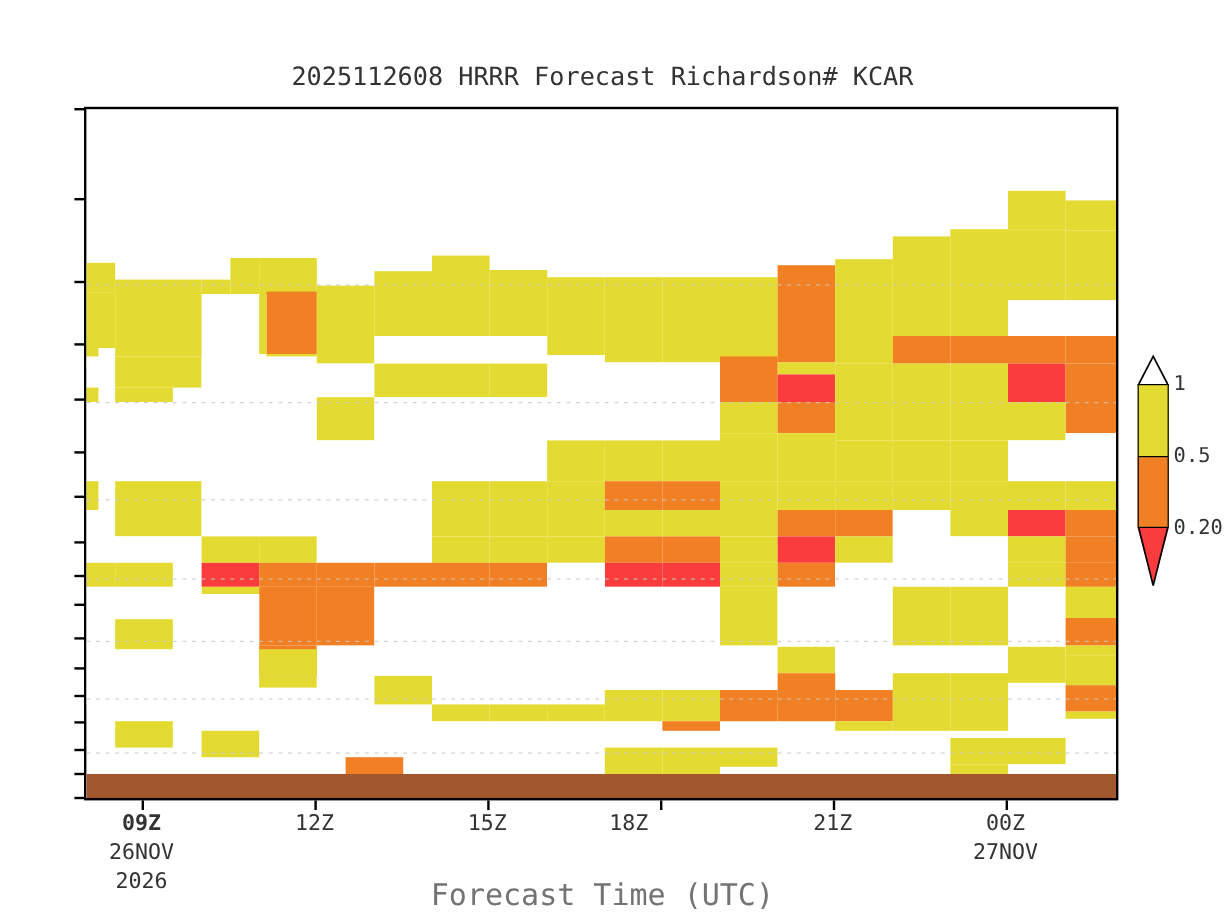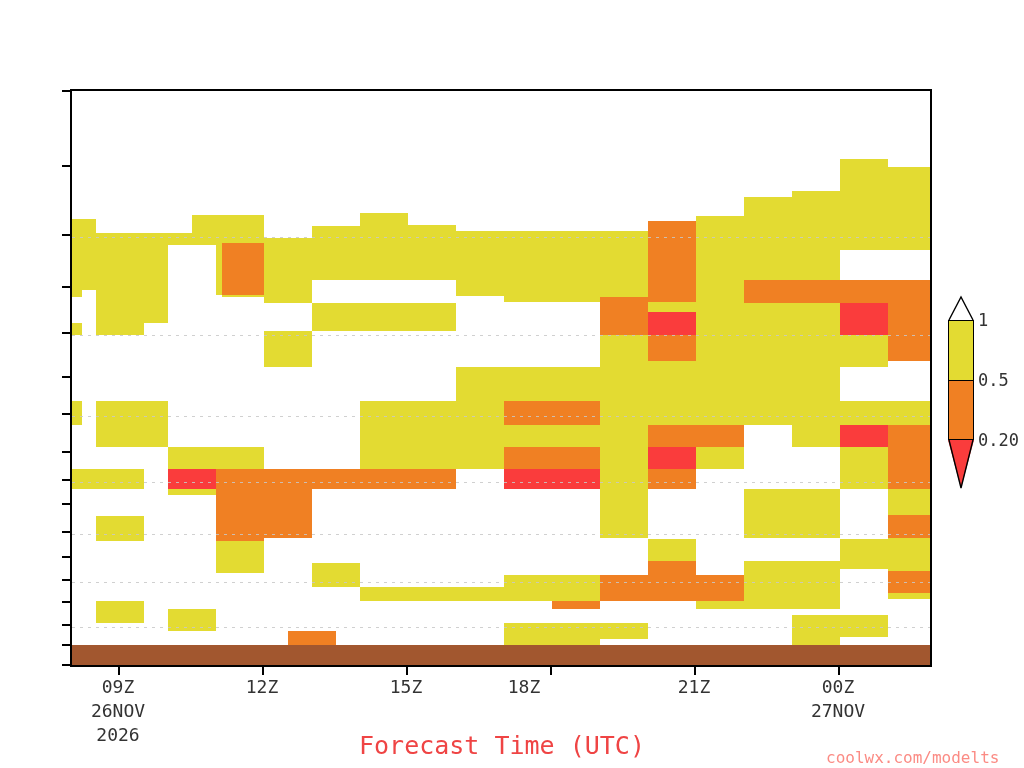--- a/index.html
+++ b/index.html
@@ -37,40 +37,41 @@
 
   
   .xtickmark{position:absolute;top:667px;width:2px;height:8px;background:#000000;}
   .xlab{position:absolute;top:676px;transform:translateX(-50%);
         font-size:18px;color:#333333;white-space:nowrap;text-align:center;}
   .xlab2{position:absolute;transform:translateX(-50%);
          font-size:18px;color:#333333;white-space:nowrap;text-align:center;}
 
   #xaxis-title{
     position:absolute;left:0;top:731px;width:1004px;text-align:center;
-    font-size:25px;color:#ef4444;
+    font-size:25px;color:#737373;
   }
   #watermark{
     position:absolute;left:826px;top:748px;font-size:16px;color:#fb8b84;
     white-space:nowrap;
   }
 
   
   #cbar{position:absolute;left:948px;top:320px;width:26px;height:120px;}
   #cbar .seg{position:absolute;left:0;width:26px;box-sizing:border-box;
              border-left:1px solid #000;border-right:1px solid #000;}
   .cb-arrow{position:absolute;left:0;width:0;height:0;}
   .cblab{position:absolute;left:30px;font-size:17px;color:#333333;
          transform:translateY(-50%);white-space:nowrap;}
 </style>
 </head>
 <body>
 
 <div id="stage">
 
+  <div id="title">2025112608 HRRR Forecast Richardson# KCAR</div>
 
   <div id="plot">
     <div id="cells">
         <div class="cell" style="left: 0px; top: 128px; width: 24px; height: 25px; background: rgb(227, 219, 50);"></div>
         <div class="cell" style="left: 0px; top: 153px; width: 24px; height: 46px; background: rgb(227, 219, 50);"></div>
         <div class="cell" style="left: 0px; top: 199px; width: 10px; height: 16px; background: rgb(227, 219, 50);"></div>
         <div class="cell" style="left: 24px; top: 142px; width: 72px; height: 12px; background: rgb(227, 219, 50);"></div>
         <div class="cell" style="left: 24px; top: 154px; width: 72px; height: 52px; background: rgb(227, 219, 50);"></div>
         <div class="cell" style="left: 96px; top: 142px; width: 24px; height: 12px; background: rgb(227, 219, 50);"></div>
         <div class="cell" style="left: 120px; top: 124px; width: 24px; height: 30px; background: rgb(227, 219, 50);"></div>
@@ -351,39 +352,38 @@
       <div class="ytickmark" style="top: 532px;"></div>
       <div class="ytickmark" style="top: 557px;"></div>
       <div class="ytickmark" style="top: 580px;"></div>
       <div class="ytickmark" style="top: 602px;"></div>
       <div class="ytickmark" style="top: 625px;"></div>
       <div class="ytickmark" style="top: 645px;"></div>
       <div class="ytickmark" style="top: 665px;"></div>
     </div>
   <div id="xaxis">
       <div class="xtickmark" style="left: 118px;"></div>
-      <div class="xlab" style="left: 118px;">09Z</div>
+      <div class="xlab" style="left: 118px; font-weight: bold;">09Z</div>
       <div class="xtickmark" style="left: 262px;"></div>
       <div class="xlab" style="left: 262px;">12Z</div>
       <div class="xtickmark" style="left: 406px;"></div>
       <div class="xlab" style="left: 406px;">15Z</div>
       <div class="xtickmark" style="left: 550px;"></div>
       <div class="xlab" style="left: 524px;">18Z</div>
       <div class="xtickmark" style="left: 694px;"></div>
       <div class="xlab" style="left: 694px;">21Z</div>
       <div class="xtickmark" style="left: 838px;"></div>
       <div class="xlab" style="left: 838px;">00Z</div>
     </div>
 
   <div class="xlab2" style="left:118px;top:700px;">26NOV</div>
   <div class="xlab2" style="left:118px;top:724px;">2026</div>
   <div class="xlab2" style="left:838px;top:700px;">27NOV</div>
 
   <div id="xaxis-title">Forecast Time (UTC)</div>
-  <div id="watermark">coolwx.com/modelts</div>
 
   <div id="cbar">
     <div class="cb-arrow" style="top:-22px;border-left:13px solid transparent;border-right:13px solid transparent;border-bottom:22px solid #ffffff;"></div>
     <svg width="26" height="23" style="position:absolute;left:0;top:-23px;overflow:visible;">
       <polyline points="1,23 13,0 25,23" fill="none" stroke="#000" stroke-width="1.4"></polyline>
     </svg>
     <div class="seg" style="top:0;height:60px;background:#e3db32;border-top:1px solid #000;"></div>
     <div class="seg" style="top:60px;height:60px;background:#f08023;border-top:1px solid #000;border-bottom:1px solid #000;"></div>
     <div class="cb-arrow" style="top:120px;border-left:13px solid transparent;border-right:13px solid transparent;border-top:48px solid #fa3c3c;"></div>
     <svg width="26" height="49" style="position:absolute;left:0;top:120px;overflow:visible;">

